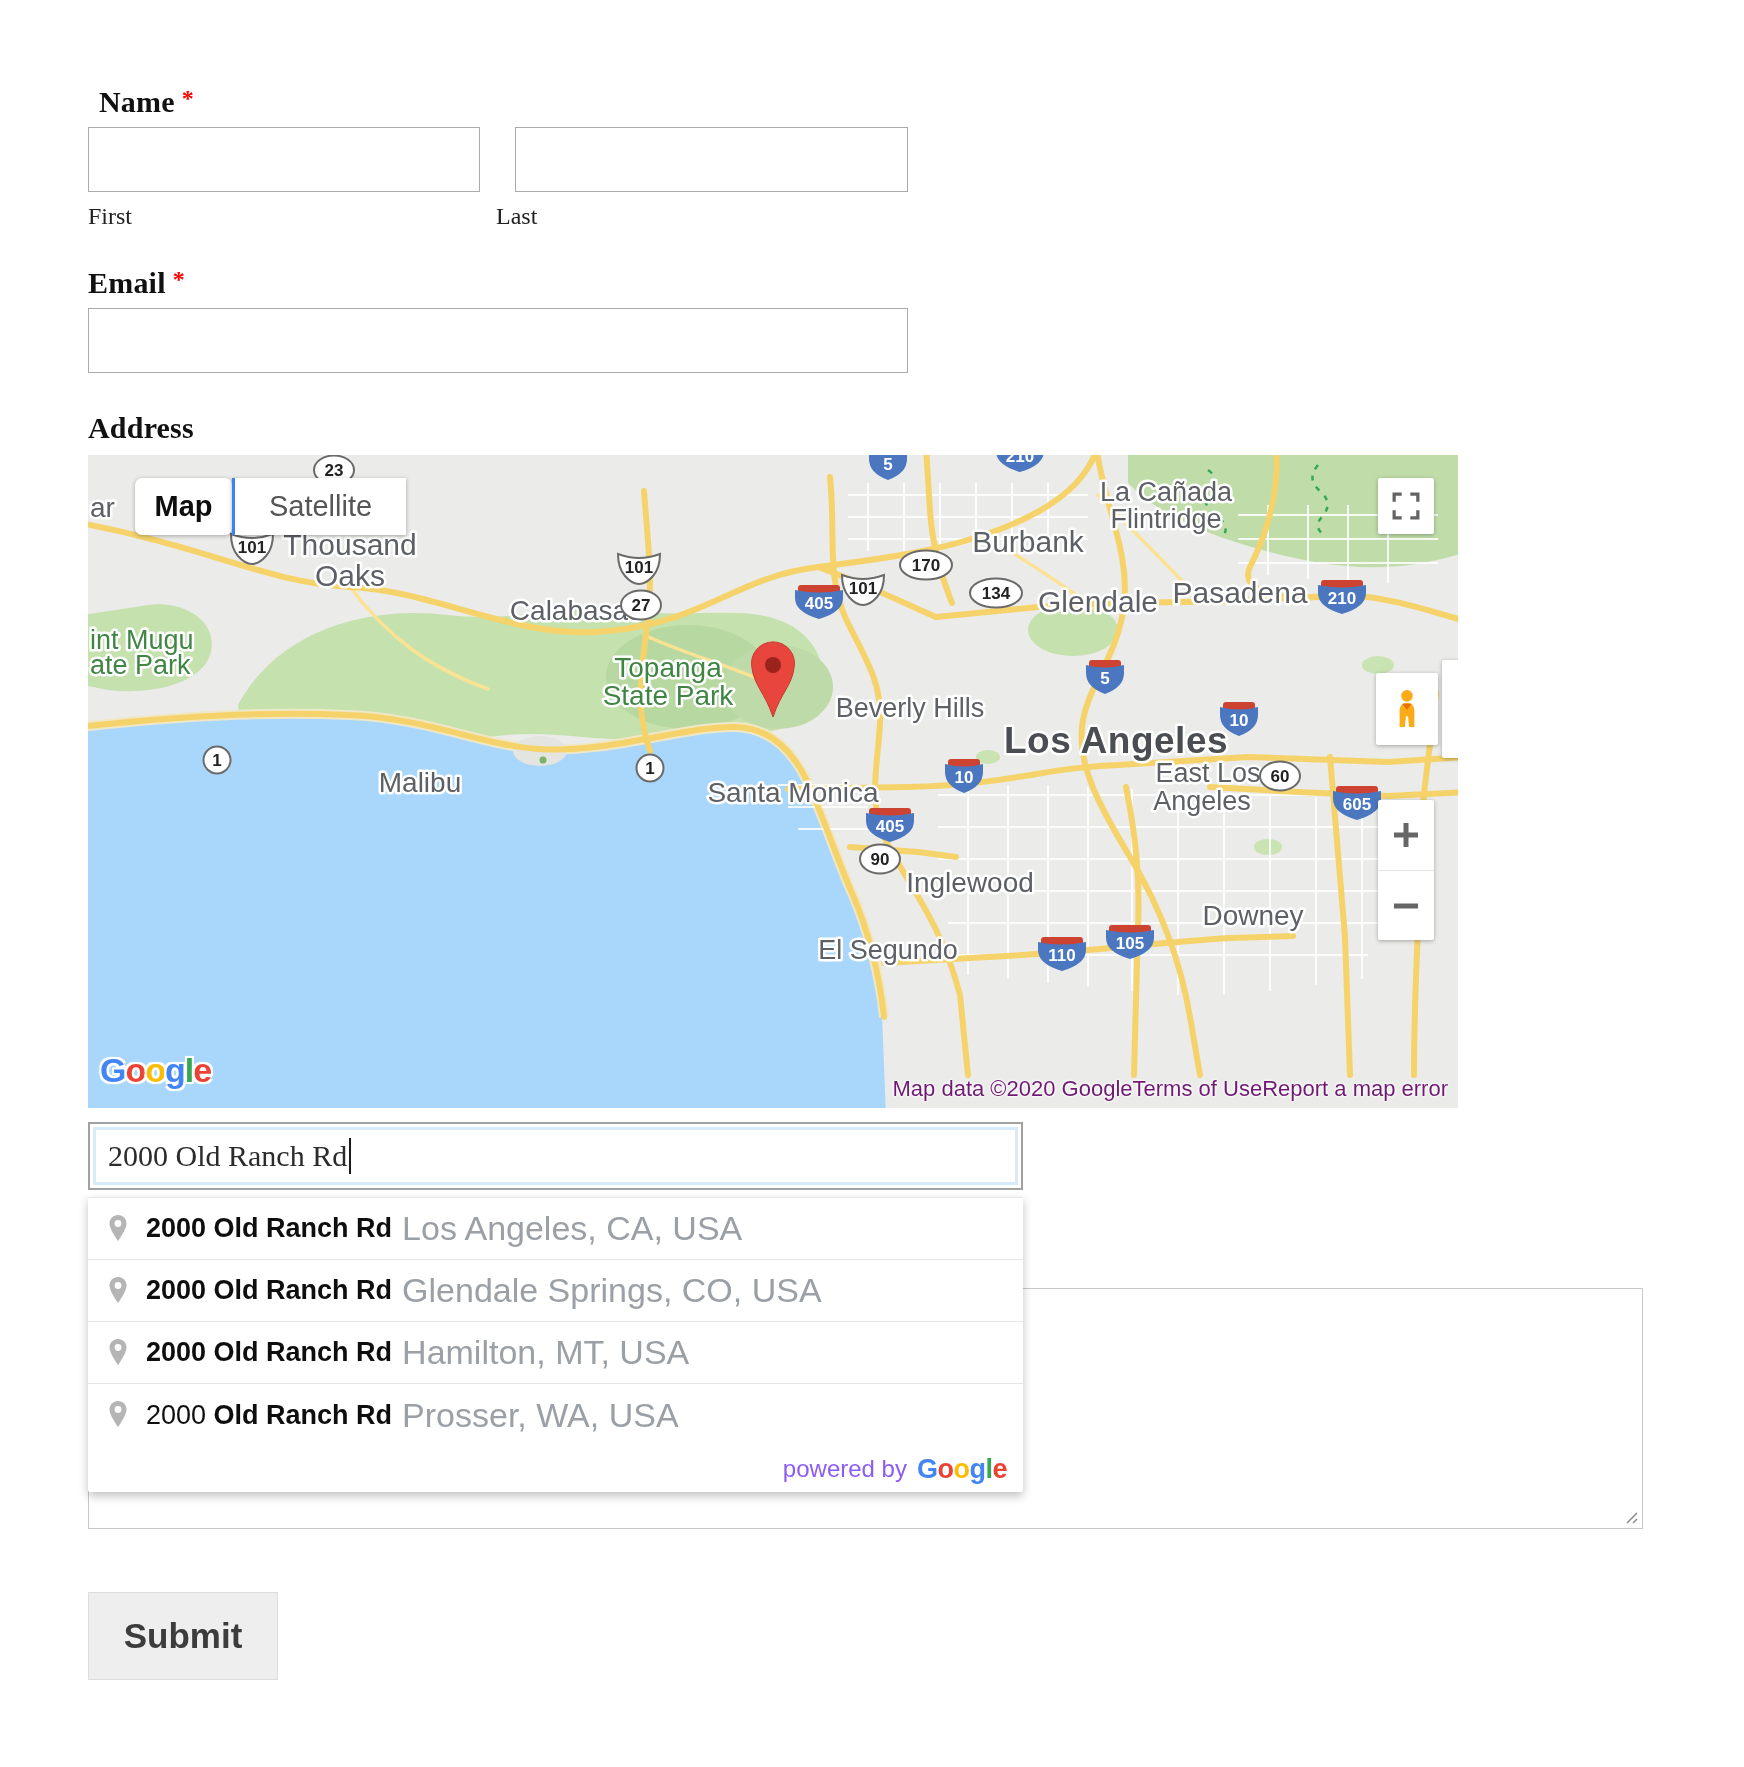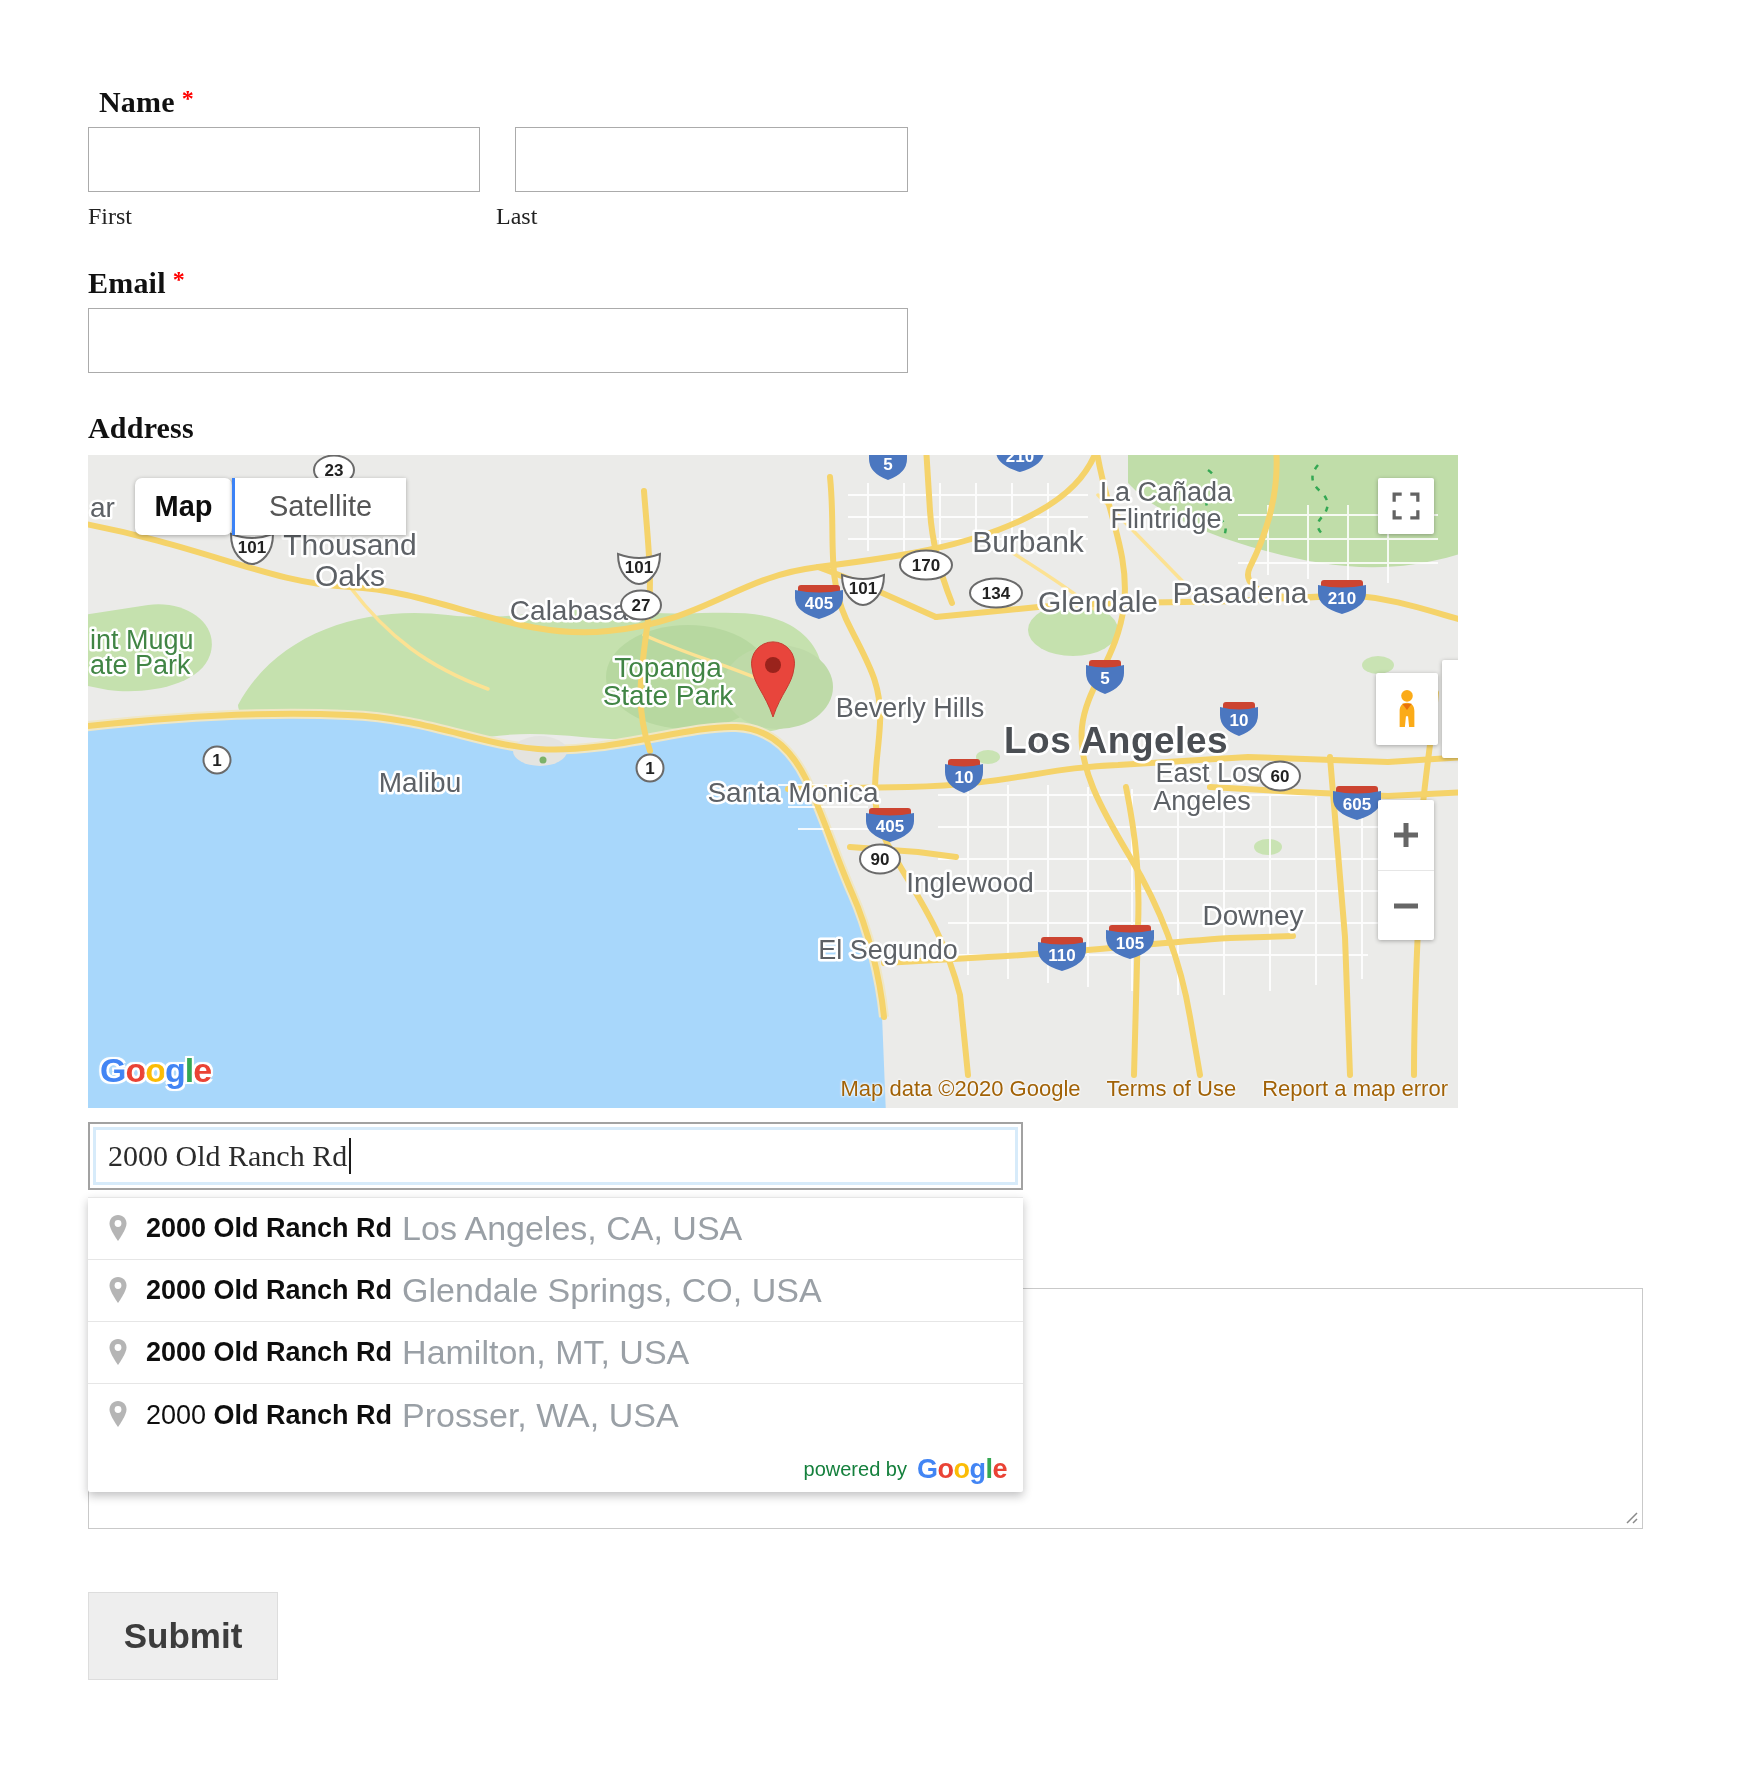--- a/index.html
+++ b/index.html
@@ -23,43 +23,43 @@
   .caret { display:inline-block; width:2px; height:36px; background:#1b1b1b; margin-left:2px; }
 
   
   .map-wrap { overflow:hidden; background:#ebebe9; }
   .map-svg { position:absolute; left:0; top:0; }
   .gm-btn { position:absolute; background:#fff; display:flex; align-items:center; justify-content:center;
             font-family:"Liberation Sans",sans-serif; font-size:29px; height:57px;
             box-shadow:0 1px 4px rgba(0,0,0,.3); cursor:pointer; }
   .gm-white { position:absolute; background:#fff; border-radius:2px; box-shadow:0 1px 4px rgba(0,0,0,.3); }
   .zoombtn { width:56px; height:70px; display:flex; align-items:center; justify-content:center; cursor:pointer; }
-  .gm-attrib { position:absolute; font-family:"Liberation Sans",sans-serif; font-size:22px; color:#a16207;
-               display:flex; gap:26px; text-shadow:0 0 3px #fff,0 0 3px #fff,0 0 3px #fff; white-space:nowrap; }
+  .gm-attrib { position:absolute; font-family:"Liberation Sans",sans-serif; font-size:22px; color:#701a75;
+               display:flex; text-shadow:0 0 3px #fff,0 0 3px #fff,0 0 3px #fff; white-space:nowrap; }
   .glogo { font-family:"Liberation Sans",sans-serif; font-weight:bold; letter-spacing:-1px;
            text-shadow:-2px -2px 0 #fff,2px -2px 0 #fff,-2px 2px 0 #fff,2px 2px 0 #fff,0 0 4px #fff; }
 
   
   .lbl { fill:#5d6166; paint-order:stroke; stroke:#ffffff; stroke-width:5px; stroke-linejoin:round;
          font-family:"Liberation Sans",sans-serif; }
   .lbl.green { fill:#418545; }
   .lbl.big { fill:#4a4e53; font-weight:bold; letter-spacing:.5px; }
   .shtx { font-family:"Liberation Sans",sans-serif; font-weight:bold; }
 
   
   .pac { background:#fff; box-shadow:0 4px 10px rgba(32,33,36,.28); border-top:1px solid #e6e6e6;
          font-family:"Liberation Sans",sans-serif; z-index:30; border-radius:0 0 2px 2px; }
   .pac-item { height:62px; display:flex; align-items:center; padding:0 18px; border-bottom:1px solid #e6e6e6;
               cursor:pointer; background:#fff; }
   .pac-pin { margin-right:16px; flex:0 0 auto; }
   .pac-main { font-size:27px; color:#0e0e0e; white-space:nowrap; }
   .pac-main b { font-weight:bold; }
   .pac-loc { font-size:34px; color:#9aa0a6; margin-left:10px; white-space:nowrap; }
   .pac-footer { height:46px; display:flex; align-items:center; justify-content:flex-end; padding-right:16px; }
-  .pby { font-size:20px; color:#15803d; margin-right:10px; font-family:"Liberation Sans",sans-serif;margin-left:35px; }
+  .pby { font-size:24px; color:#8b5cf6; margin-right:10px; font-family:"Liberation Sans",sans-serif;margin-left:35px; }
   .pby-logo { font-family:"Liberation Sans",sans-serif; font-weight:bold; font-size:27px; letter-spacing:-.5px; }
 
   
   .fake-textarea { border:1px solid #c9c9c9; background:#fff; z-index:1; }
   .resize-grip { position:absolute; right:3px; bottom:3px; }
 
   .submit-btn { background:#eeeeee; border:1px solid #dddddd; color:#3c3c3c;
                 font-family:"Liberation Sans",sans-serif; font-weight:bold; font-size:35px;
                 display:flex; align-items:center; justify-content:center; cursor:pointer; }
 </style>

